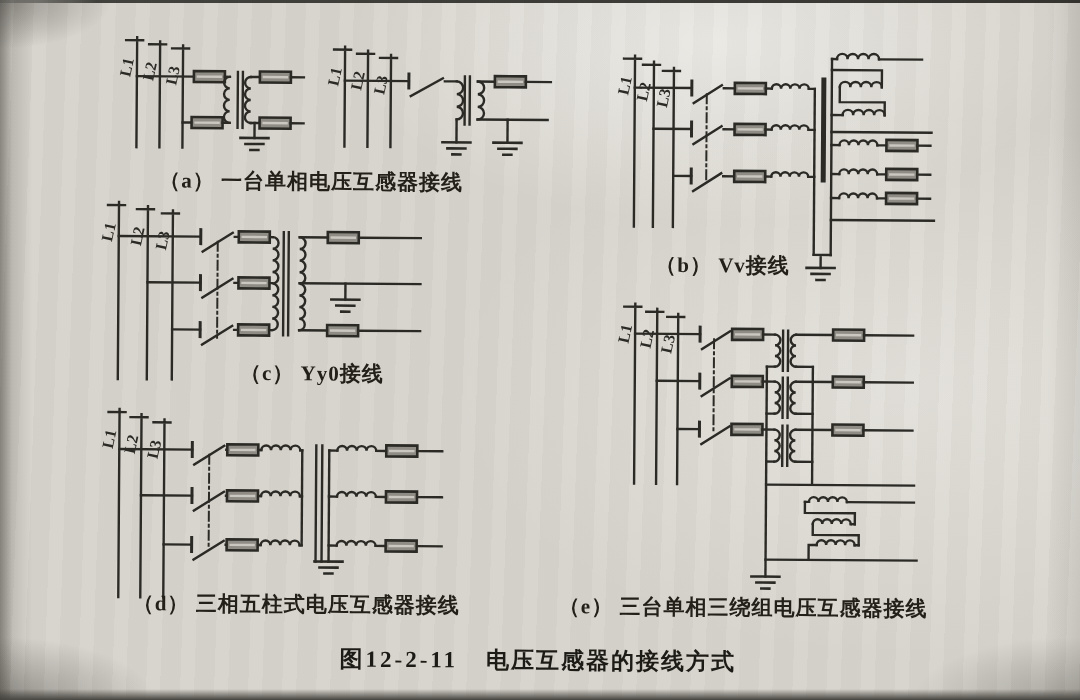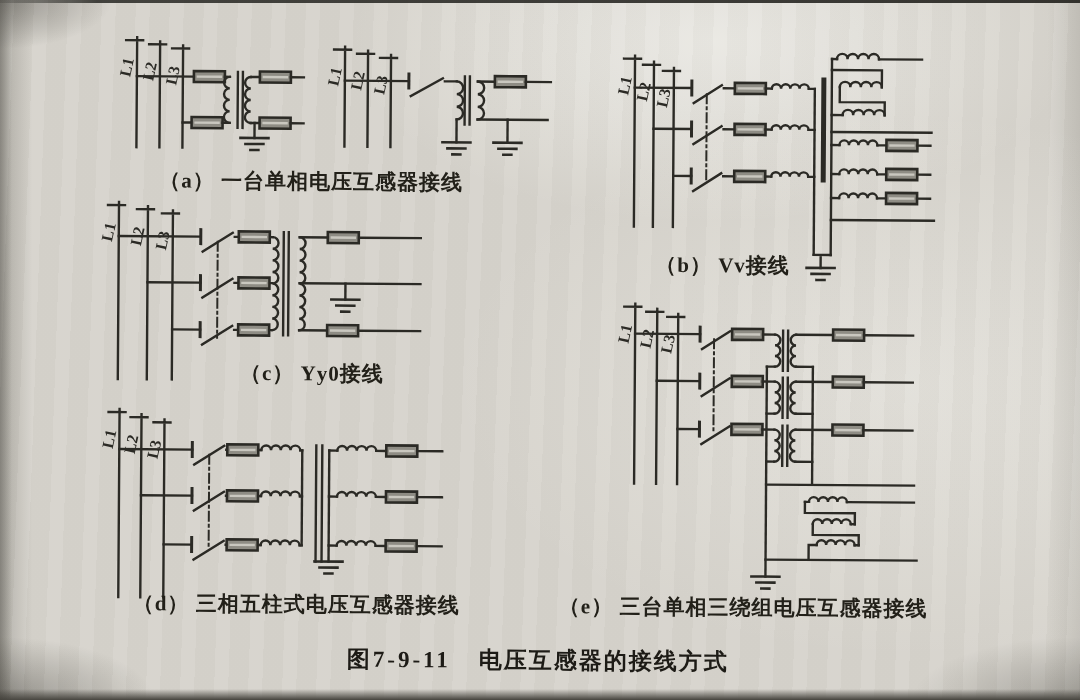--- a/index.html
+++ b/index.html
@@ -353,21 +353,21 @@
     <span>（c）</span><span class="t">Yy0接线</span>
   </div>
   <div class="cap" style="left:108px;top:592px;width:380px;">
     <span>（d）</span><span class="t">三相五柱式电压互感器接线</span>
   </div>
   <div class="cap" style="left:532px;top:592px;width:426px;">
     <span>（e）</span><span class="t">三台单相三绕组电压互感器接线</span>
   </div>
 
   <div id="main-caption">
-    <span class="fl">图7-9-11</span><span class="ft">电压互感器的接线方式</span>
+    <span class="fl">图12-2-11</span><span class="ft">电压互感器的接线方式</span>
   </div>
 
   </div>
 
   <div class="edge-top"></div>
   <div class="edge-bottom"></div>
   <div class="edge-left"></div>
 </div>
 
 </body></html>

